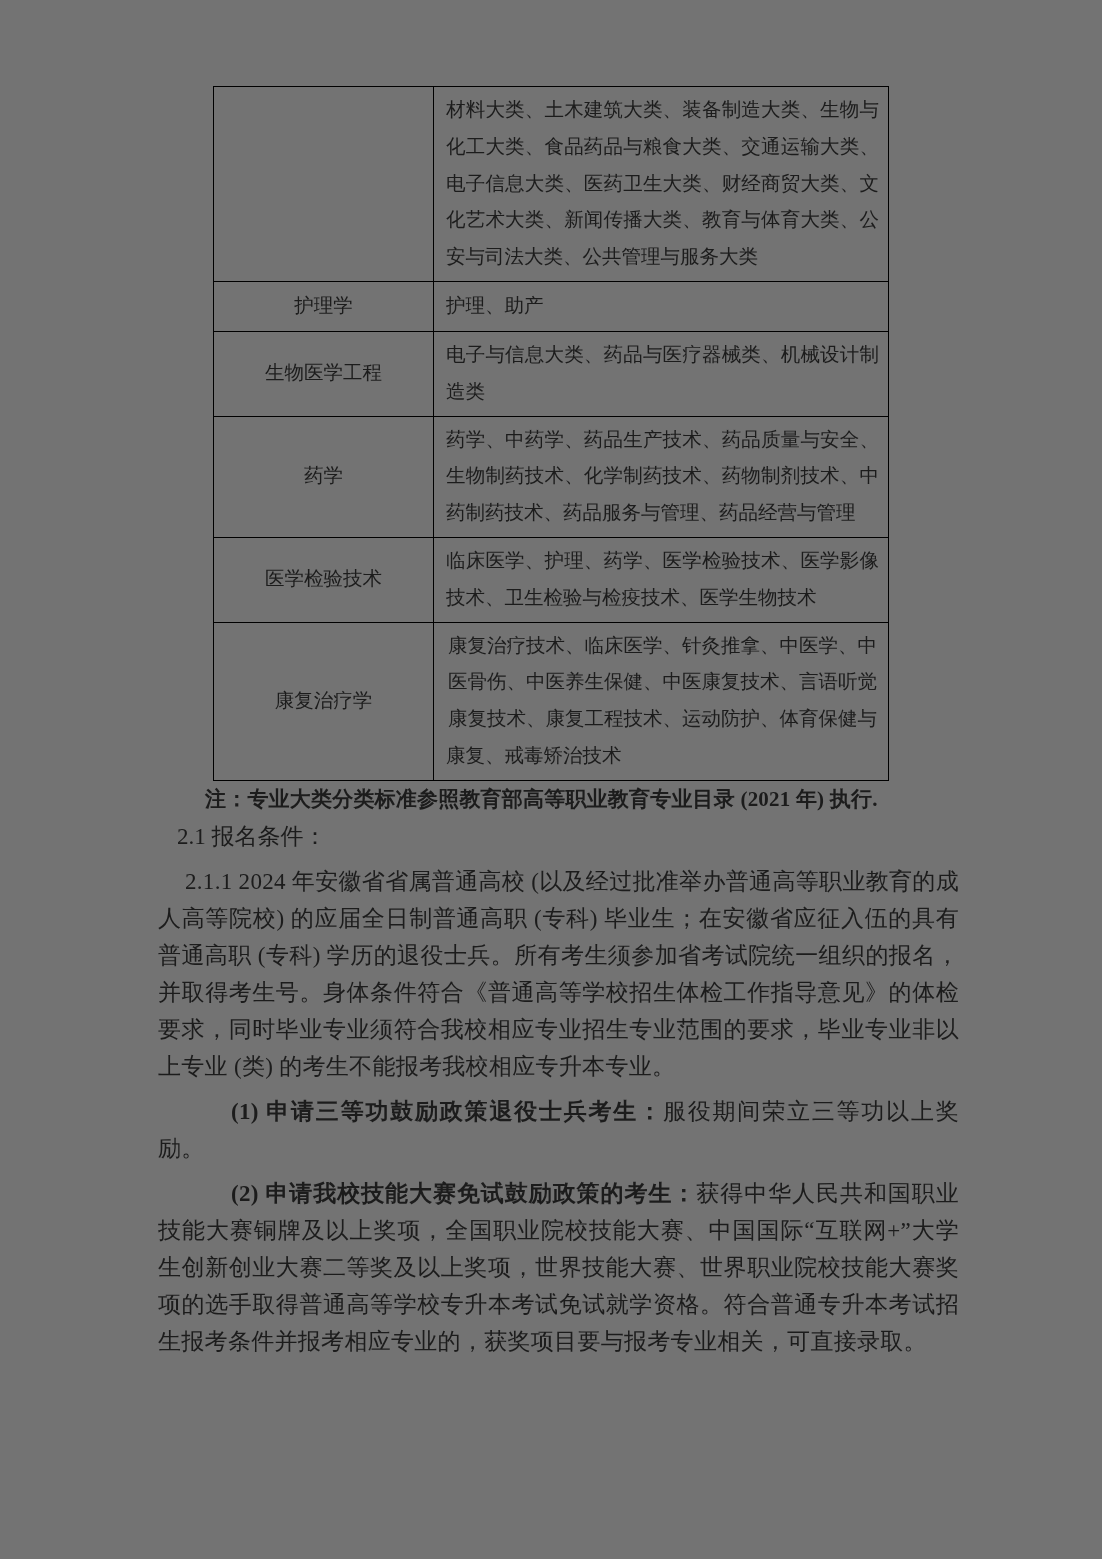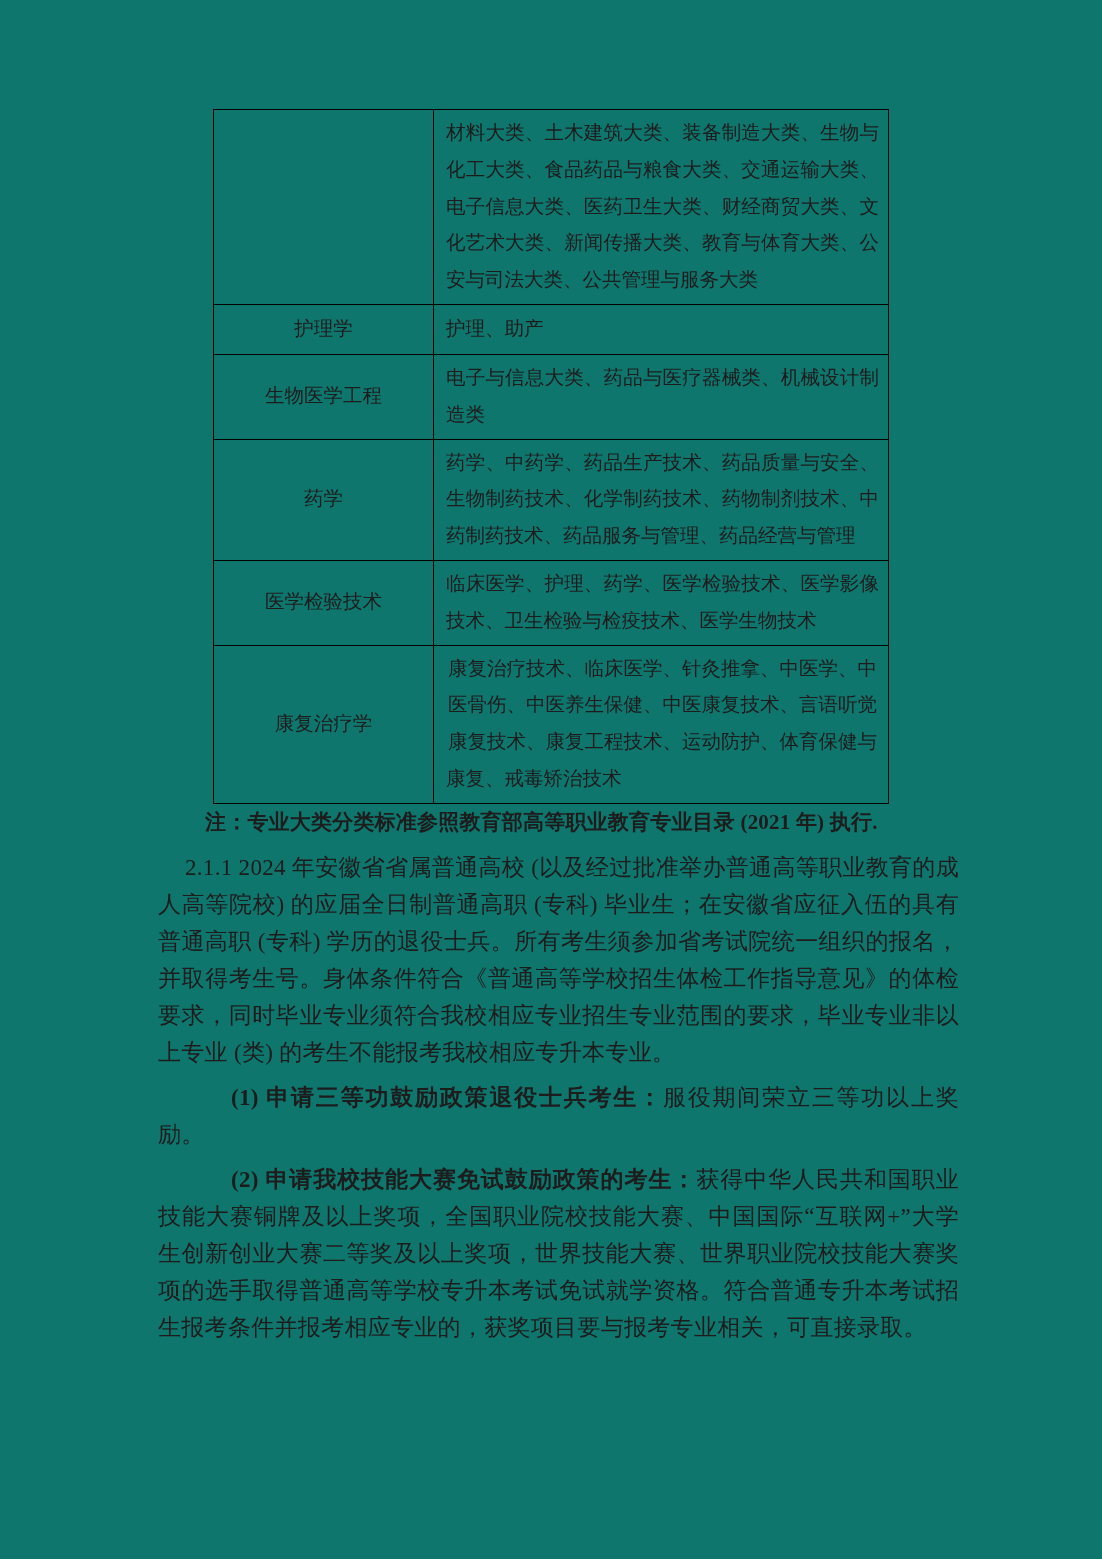--- a/index.html
+++ b/index.html
@@ -1,23 +1,23 @@
 <!DOCTYPE html>
 <html><head>
 <meta charset="utf-8">
 <style>
   html, body { margin: 0; padding: 0; background: #e8e8e8; }
   .page {
     position: relative;
     width: 1102px;
     height: 1559px;
     margin: 0 auto;
-    background: #0f766e;
+    background: #737373;
     box-sizing: border-box;
-    padding: 109px 135px 0 150px;
+    padding: 86px 135px 0 150px;
     font-family: "Liberation Serif", "DejaVu Serif", serif;
     color: #1c1c1c;
     overflow: hidden;
   }
 
   
   table.majors-table {
     border-collapse: collapse;
     table-layout: fixed;
     margin-left: 63px;            
@@ -114,20 +114,21 @@
       <tr class="r7">
         <td class="cat">康复治疗学</td>
         <td class="majors">康复治疗技术、临床医学、针灸推拿、中医学、中医骨伤、中医养生保健、中医康复技术、言语听觉康复技术、康复工程技术、运动防护、体育保健与康复、戒毒矫治技术</td>
       </tr>
     </tbody>
   </table>
 
   <p class="note">注：专业大类分类标准参照教育部高等职业教育专业目录 (2021 年) 执行.</p>
 
 
+  <p class="sub">2.1 报名条件：</p>
 
   <p class="para p211">2.1.1 2024 年安徽省省属普通高校 (以及经过批准举办普通高等职业教育的成人高等院校) 的应届全日制普通高职 (专科) 毕业生；在安徽省应征入伍的具有普通高职 (专科) 学历的退役士兵。所有考生须参加省考试院统一组织的报名，并取得考生号。身体条件符合《普通高等学校招生体检工作指导意见》的体检要求，同时毕业专业须符合我校相应专业招生专业范围的要求，毕业专业非以上专业 (类) 的考生不能报考我校相应专升本专业。</p>
 
 
   <p class="para item"><b>(1) 申请三等功鼓励政策退役士兵考生：</b><span>服役期间荣立三等功以上奖励。</span></p>
 
   <p class="para item"><b>(2) 申请我校技能大赛免试鼓励政策的考生：</b><span>获得中华人民共和国职业技能大赛铜牌及以上奖项，全国职业院校技能大赛、中国国际“互联网+”大学生创新创业大赛二等奖及以上奖项，世界技能大赛、世界职业院校技能大赛奖项的选手取得普通高等学校专升本考试免试就学资格。符合普通专升本考试招生报考条件并报考相应专业的，获奖项目要与报考专业相关，可直接录取。</span></p>
 
 </div>
 

